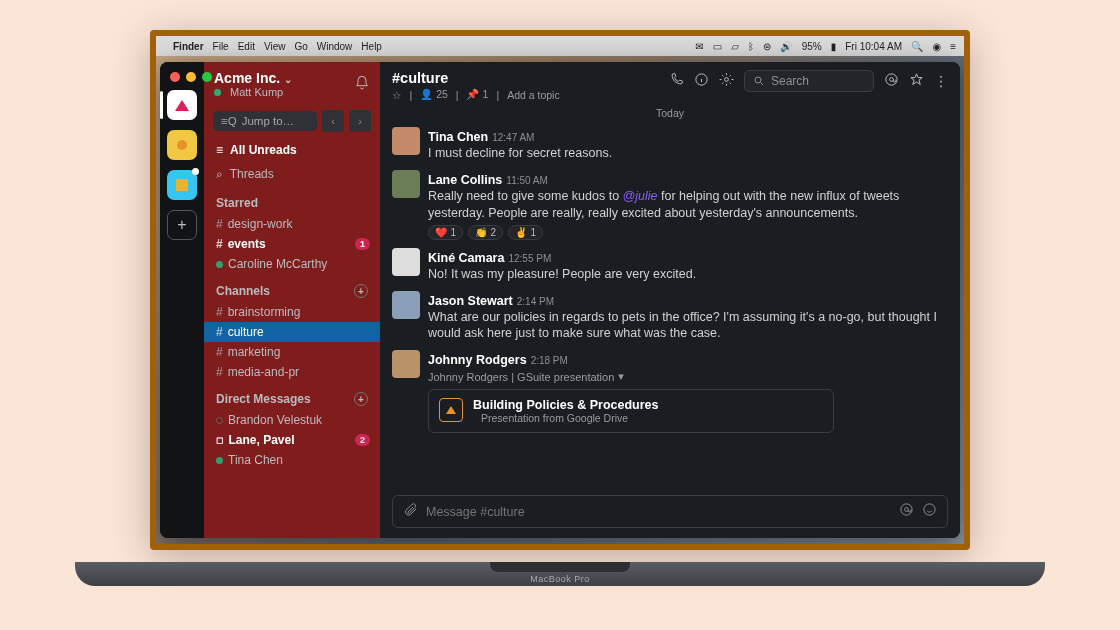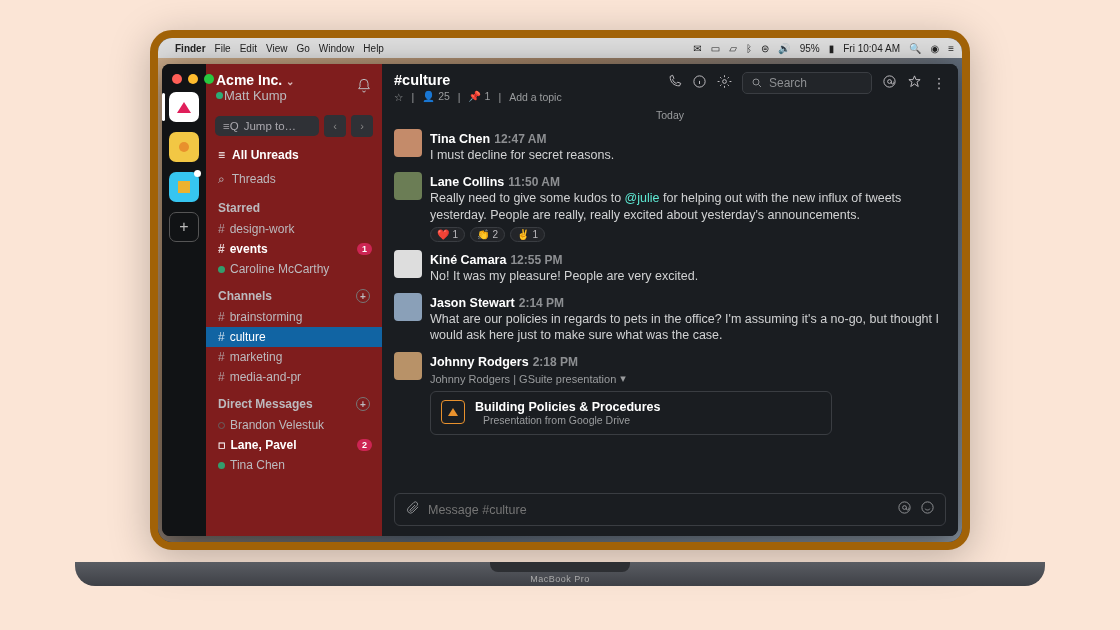--- a/index.html
+++ b/index.html
@@ -1,18 +1,18 @@
 <!DOCTYPE html>
 <html><head>
 <meta charset="utf-8">
 <style>
 * { margin: 0; padding: 0; box-sizing: border-box; }
 body { background: #fbe5d6; width: 1120px; height: 630px; font-family: -apple-system, "Helvetica Neue", Arial, sans-serif; overflow: hidden; }
 .laptop { position: absolute; left: 50%; top: 30px; transform: translateX(-50%); }
-.screen { width: 820px; height: 520px; background: #1a1d21; border-radius: 22px; border: 8px solid #a16207; box-shadow: 0 8px 40px rgba(0,0,0,0.25); position: relative; overflow: hidden; }
+.screen { width: 820px; height: 520px; background: #1a1d21; border-radius: 4px; border: 6px solid #a16207; box-shadow: 0 8px 40px rgba(0,0,0,0.25); position: relative; overflow: hidden; }
 .base { width: 970px; height: 24px; background: linear-gradient(#5a5d63, #3e4046); border-radius: 0 0 20px 20px; position: absolute; left: 50%; transform: translateX(-50%); top: 532px; }
 .base::before { content: ""; position: absolute; top: 0; left: 50%; transform: translateX(-50%); width: 140px; height: 10px; background: #2d2f33; border-radius: 0 0 8px 8px; }
 .mac-label { position: absolute; top: 12px; left: 50%; transform: translateX(-50%); color: #aaa; font-size: 9px; letter-spacing: 0.5px; }
 .menubar { height: 20px; background: #dcdcdc; display: flex; align-items: center; padding: 0 8px; font-size: 10px; color: #222; justify-content: space-between; }
 .menubar-left, .menubar-right { display: flex; align-items: center; gap: 9px; }
 .menubar-left span:first-child { font-size: 12px; }
 .desktop { position: absolute; top: 20px; left: 0; right: 0; bottom: 0; background: linear-gradient(140deg, #c8a988 0%, #9b7d62 30%, #5d6a7a 60%, #8a96a3 100%); }
 .slack-window { position: absolute; top: 6px; left: 4px; right: 4px; bottom: 6px; background: #1a1d21; border-radius: 8px; display: flex; overflow: hidden; box-shadow: 0 6px 30px rgba(0,0,0,.5); }
 .traffic-lights { position: absolute; top: 10px; left: 10px; display: flex; gap: 6px; z-index: 10; }
 .traffic-lights span { width: 10px; height: 10px; border-radius: 50%; display: block; }
@@ -21,21 +21,21 @@
 .ws { width: 30px; height: 30px; border-radius: 7px; display: flex; align-items: center; justify-content: center; position: relative; }
 .ws-active { background: #fff; } .ws-active::before { content: ""; position: absolute; left: -7px; width: 3px; height: 28px; background: #fff; border-radius: 2px; }
 .ws-active span { width: 0; height: 0; border-left: 7px solid transparent; border-right: 7px solid transparent; border-bottom: 11px solid #e01e5a; }
 .ws-2 { background: #f2c744; } .ws-2 span { width: 10px; height: 10px; background: #e8912d; border-radius: 50%; }
 .ws-3 { background: #36c5f0; position: relative; } .ws-3 span { width: 12px; height: 12px; background: #ecb22e; }
 .ws-3 .dot { position: absolute; top: -2px; right: -2px; width: 7px; height: 7px; background: #fff; border-radius: 50%; }
 .ws-add { width: 30px; height: 30px; border-radius: 7px; border: 1.5px solid #555; color: #bbb; display: flex; align-items: center; justify-content: center; font-size: 16px; }
 .sidebar { width: 176px; background: #7f1d1d; color: #bcbabe; font-size: 12px; overflow: hidden; display: flex; flex-direction: column; }
 .sb-head { padding: 8px 10px 6px; display: flex; justify-content: space-between; align-items: center; }
 .ws-name { color: #fff; font-weight: 700; font-size: 14px; }
-.ws-user { font-size: 13px; color: #bcbabe; display: flex; align-items: center; gap: 1px; }
+.ws-user { font-size: 11px; color: #bcbabe; display: flex; align-items: center; gap: 9px; }
 .presence-dot { width: 7px; height: 7px; background: #2bac76; border-radius: 50%; display: inline-block; }
 .bell { color: #bcbabe; }
 .bell svg { width: 16px; height: 16px; stroke: currentColor; fill: none; stroke-width: 1.5; }
 .sb-jumprow { display: flex; gap: 5px; padding: 6px 9px; align-items: center; }
 .jump-to { flex: 1; background: #2f3136; color: #a9a7ad; border-radius: 5px; padding: 4px 8px; font-size: 11.5px; display:flex; align-items:center; gap:5px; }
 .nav-btn { width: 22px; height: 22px; background: #2f3136; border-radius: 4px; color: #888; display:flex;align-items:center;justify-content:center;font-size:11px;}
 .sb-sectionlink { padding: 5px 12px; display:flex; align-items:center; gap:7px; }
 .sb-sectionlink.bold { color:#fff; font-weight:600; }
 .sb-heading { padding: 10px 12px 4px; font-size: 12px; color: #bcbabe; font-weight:600; display:flex; justify-content:space-between; align-items:center;}
 .sb-item { padding: 3px 12px; display:flex; align-items:center; gap:5px; cursor:pointer; position:relative;}
@@ -55,23 +55,23 @@
 .head-tools { display:flex; gap:10px; align-items:center;}
 .head-tools svg { width:15px;height:15px;stroke:#bcbabe;fill:none;stroke-width:1.6;}
 .search-box { background:#222529; border:1px solid #3a3d42; border-radius:5px; padding:3px 8px; display:flex; align-items:center; gap:6px; color:#8d8f92; font-size:12px; width:130px;}
 .search-box svg{width:12px;height:12px;stroke:#8d8f92;fill:none;stroke-width:2;}
 .today { text-align:center; font-size:10.5px; color:#9a9c9e; padding:2px 0 4px;}
 .msgs { flex:1; overflow:hidden; padding:0 12px;}
 .msg { display:flex; gap:8px; padding:4px 0;}
 .avatar { width:28px; height:28px; border-radius:4px; flex-shrink:0; background:#444;}
 .msg-body { flex:1; min-width:0;}
 .who { color:#fff; font-weight:700; font-size:12.5px;}
-.ts { color:#8d8f92; font-size:12px; font-weight:700; margin-left:4px;}
+.ts { color:#8d8f92; font-size:10px; font-weight:400; margin-left:4px;}
 .text { font-size:12.5px; color:#d1d2d3; line-height:1.35;}
-.mention { color:#5eead4;}
+.mention { color:#8b5cf6;font-style:italic;}
 .reactions { display:flex; gap:5px; margin-top:3px;}
 .react { background:#232529; border:1px solid #3a3d42; border-radius:10px; padding:1px 6px; font-size:10px; display:flex; align-items:center; gap:3px; color:#bcbabe;}
 .filecard { border:1px solid #3a3d42; border-radius:6px; padding:8px 10px; display:flex; gap:10px; align-items:flex-start; margin-top:6px; max-width:78%;}
 .fileicon { width:24px;height:24px;border:1.5px solid #e8912d;border-radius:4px;display:flex;align-items:center;justify-content:center;}
 .fileicon span{width:0;height:0;border-left:5px solid transparent;border-right:5px solid transparent;border-bottom:8px solid #e8912d;}
 .filetitle{color:#fff;font-weight:600;font-size:12.5px;}
 .filesub{color:#9a9c9e;font-size:10.5px;padding-left:8px;}
 .sharerow{font-size:11px;color:#9a9c9e;margin-top:2px;display:flex;align-items:center;gap:4px;}
 .composer { margin:6px 12px 10px; border:1px solid #3a3d42; border-radius:6px; padding:6px 10px; display:flex; align-items:center; gap:8px; color:#8d8f92;}
 .composer svg{width:15px;height:15px;stroke:#8d8f92;fill:none;stroke-width:1.6;}

